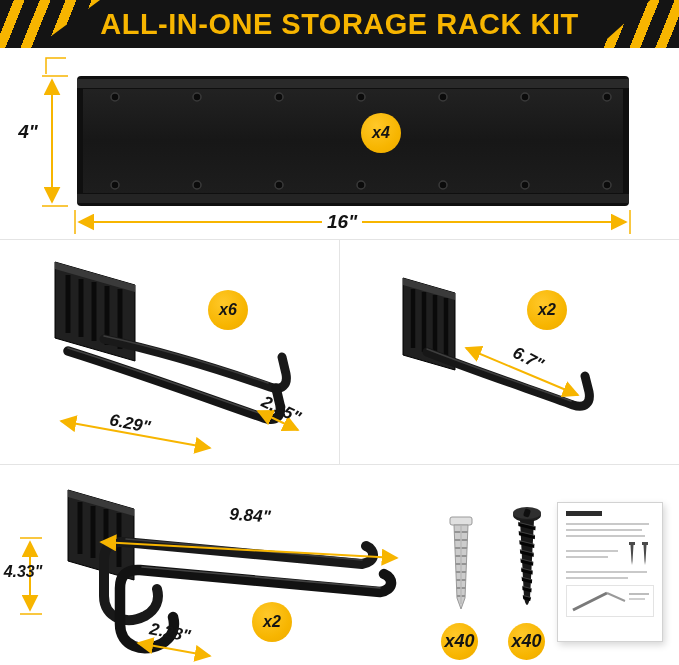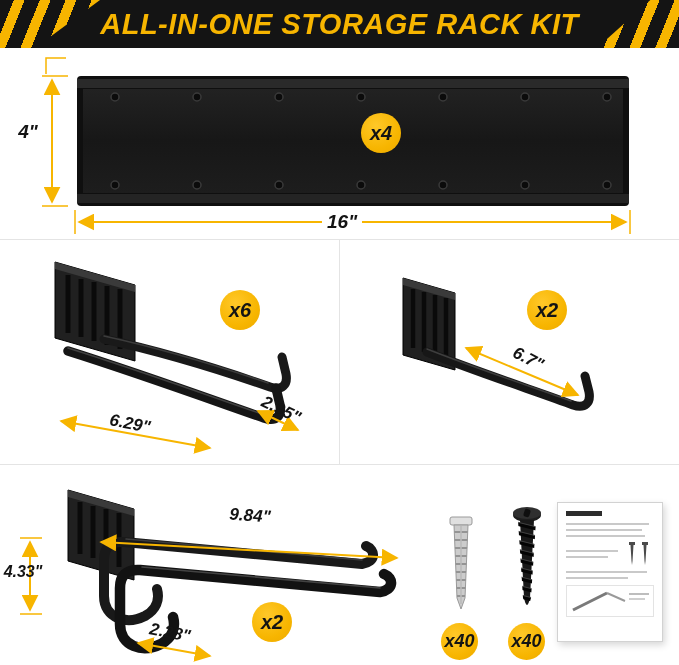--- a/index.html
+++ b/index.html
@@ -3,21 +3,21 @@
 <meta charset="utf-8">
 <style>
   * { margin:0; padding:0; box-sizing:border-box; }
   html,body { width:679px; height:665px; background:#fff; }
   body { font-family:"Liberation Sans", sans-serif; }
   .page { position:relative; width:679px; height:665px; background:#fff; overflow:hidden; }
 
   
   .banner { position:absolute; left:0; top:0; width:679px; height:48px; background:#141414;
             display:flex; align-items:center; justify-content:center; overflow:hidden; }
-  .banner .title { position:relative; z-index:2; color:#F7B500; font-style:italic; font-weight:800;
+  .banner .title { position:relative; z-index:2; color:#F7B500; font-weight:800;
                    font-size:29px; letter-spacing:.5px; white-space:nowrap; }
   .stripes { position:absolute; top:0; height:48px; z-index:1; }
   .stripes-left  { left:-12px; width:112px;
       background:repeating-linear-gradient(112deg,#F7B500 0 10px,#141414 10px 24px);
       clip-path:polygon(0 0,100% 0,42% 100%,0 100%); }
   .stripes-right { right:-10px; width:92px;
       background:repeating-linear-gradient(112deg,#F7B500 0 10px,#141414 10px 24px);
       clip-path:polygon(58% 0,100% 0,100% 100%,0 100%); }
 
   .abs { position:absolute; }
@@ -27,21 +27,21 @@
   .dim { position:absolute; color:#141414; font-style:italic; font-weight:700; font-size:17px;
          text-align:center; white-space:nowrap; z-index:6; }
   .dim.big { font-size:19px; }
   .dim.bgw { background:#fff; padding:0 5px; }
 
   
   .badge { position:absolute; border-radius:50%;
            background:radial-gradient(circle at 38% 32%, #ffc829, #f7b500 62%, #eda900);
            color:#141414; display:flex; align-items:center; justify-content:center;
            font-weight:700; font-style:italic; z-index:7; }
-  .b40 { width:40px; height:40px; font-size:20px; }
+  .b40 { width:40px; height:40px; font-size:16px; }
   .b37 { width:37px; height:37px; font-size:18px; }
 
   svg.dims { pointer-events:none; z-index:5; }
 
   
   .manual { position:absolute; left:557px; top:502px; width:106px; height:140px; background:#fff;
             border:1px solid #d2d2d2; box-shadow:2px 3px 7px rgba(0,0,0,.16); padding:8px 8px; z-index:4; }
   .m-title { height:5px; width:36px; background:#2d2d2d; margin-bottom:7px; }
   .m-line { height:2px; background:#c9c9c9; margin:4px 0; }
   .m-row { display:flex; align-items:center; gap:6px; margin:3px 0; }
@@ -160,21 +160,21 @@
         <path d="M0,0 L10,5 L0,10 z" fill="#F7B500"></path>
       </marker>
     </defs>
     <g stroke="#F7B500" stroke-width="2" fill="none">
       <line x1="61" y1="181" x2="210" y2="208" marker-start="url(#a2)" marker-end="url(#a2)"></line>
       <line x1="258" y1="171" x2="298" y2="190" marker-start="url(#a2)" marker-end="url(#a2)"></line>
       <line x1="466" y1="108" x2="578" y2="155" marker-start="url(#a2)" marker-end="url(#a2)"></line>
     </g>
   </svg>
 
-  <div class="badge b40" style="left:220px; top:290px;">x6</div>
+  <div class="badge b40" style="left:208px; top:290px;">x6</div>
   <span class="dim" style="left:94px; top:414px; width:72px; transform:rotate(11deg);">6.29"</span>
   <span class="dim" style="left:246px; top:400px; width:70px; transform:rotate(26deg);">2.95"</span>
 
   <div class="badge b40" style="left:527px; top:290px;">x2</div>
   <span class="dim" style="left:499px; top:349px; width:58px; transform:rotate(27deg);">6.7"</span>
 
   <svg class="abs" style="left:28px; top:478px;" width="375" height="185" viewBox="0 0 375 185">
     <g>
       <polygon points="40,12 106,31 106,102 40,83" fill="#202020" stroke="#000" stroke-width="1"></polygon>
       <polygon points="40,12 106,31 106,38 40,19" fill="#3a3a3a"></polygon>

